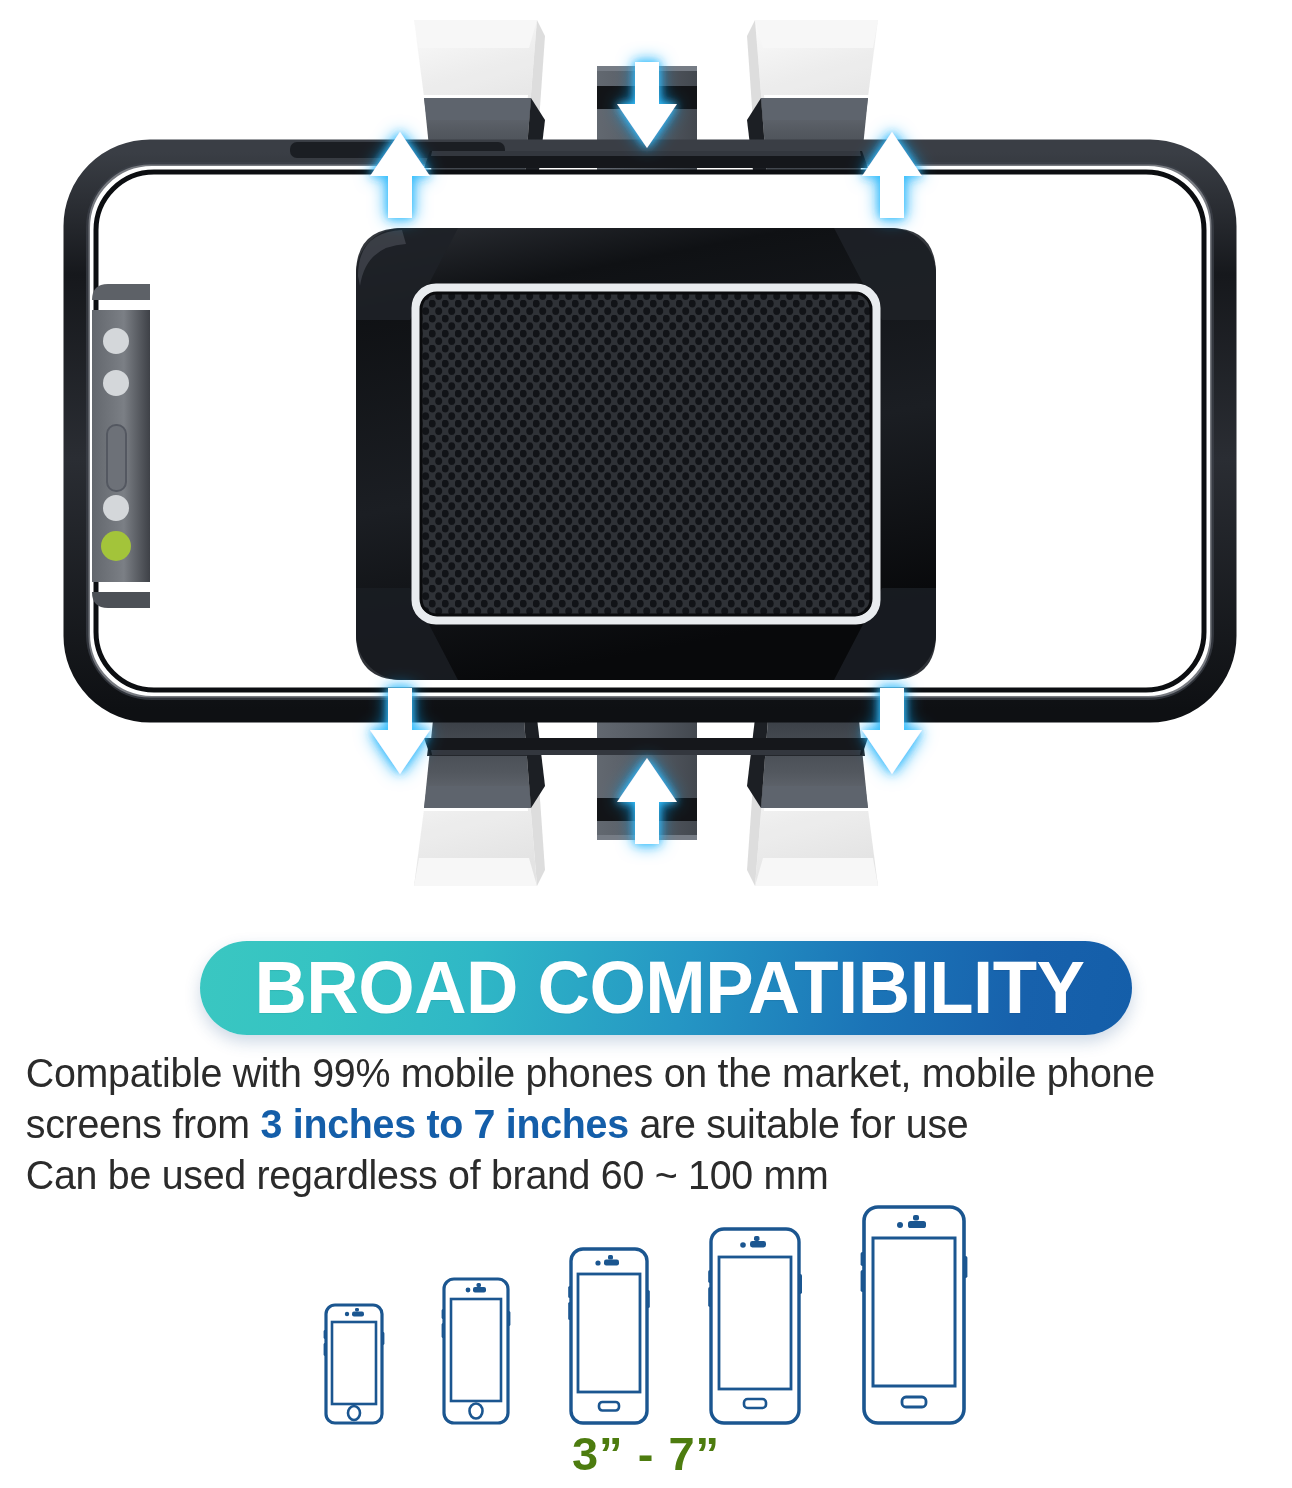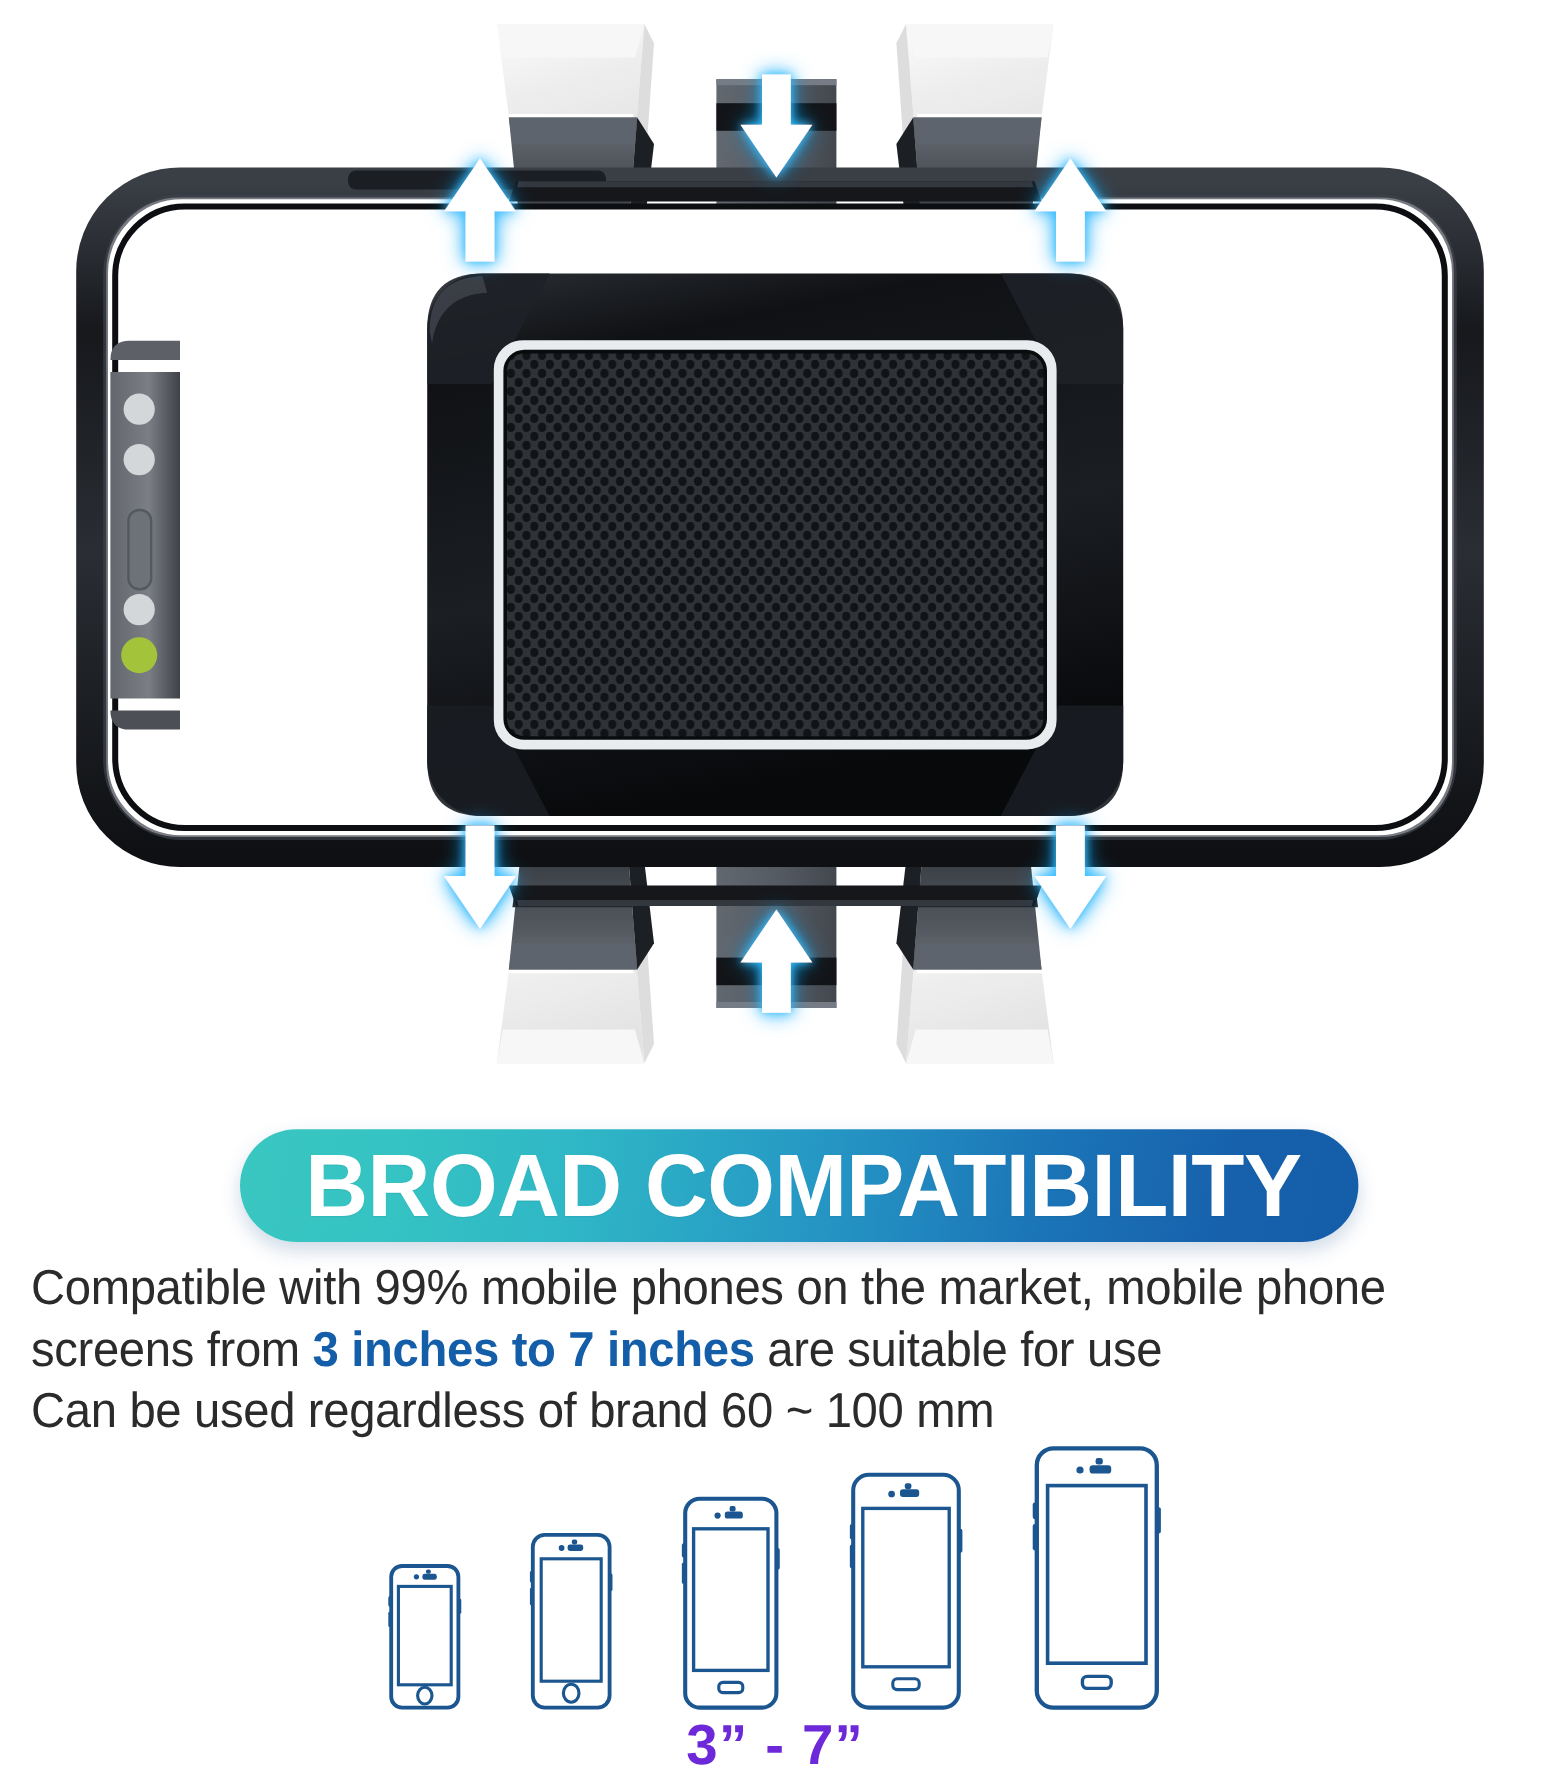--- a/index.html
+++ b/index.html
@@ -106,21 +106,21 @@
     left: 0;
     top: 1428px;
     width: 1292px;
     text-align: center;
   }
   .size-caption-text {
     font-family: "Liberation Sans", sans-serif;
     font-size: 47px;
     line-height: 52px;
     font-weight: 700;
-    color: #6d28d9;
+    color: #4d7c0f;
     letter-spacing: 1px;
   }
 </style>
 </head>
 <body>
 
 <div id="product-stage">
   <svg viewBox="0 0 1292 910" xmlns="http://www.w3.org/2000/svg">
     <defs>
 

